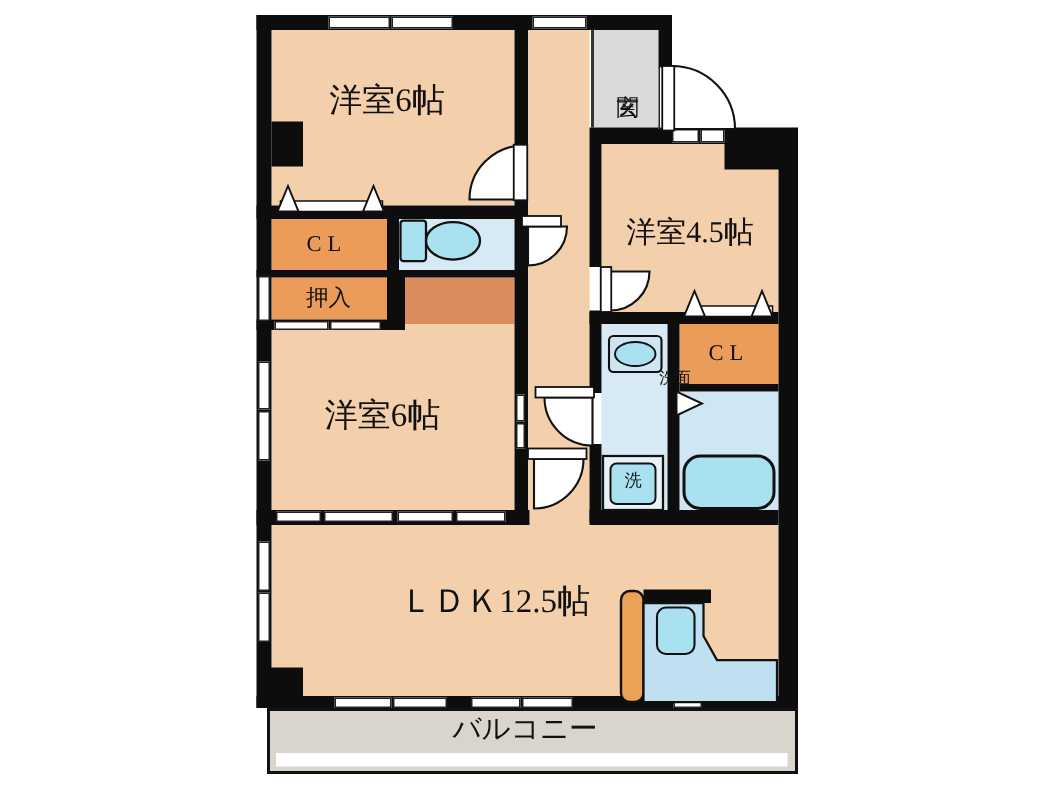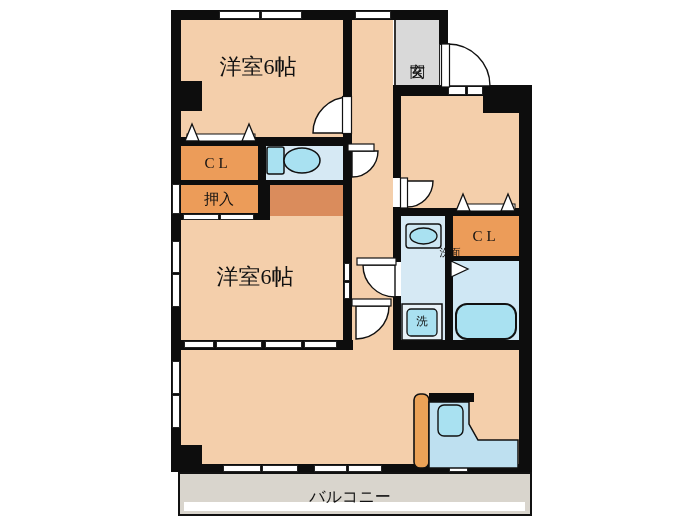--- a/index.html
+++ b/index.html
@@ -137,21 +137,23 @@
 
     <rect x="456" y="304" width="60" height="35" rx="11" fill="#A9E1F1" stroke="#111" stroke-width="2"></rect>
 
     <rect x="414" y="394" width="15" height="74" rx="6" fill="#EBA257" stroke="#111" stroke-width="1.6"></rect>
     <path d="M429,402 L469,402 L469,424 L478,440 L518,440 L518,468 L429,468 Z" fill="#BEE0F0" stroke="#111" stroke-width="1.5"></path>
     <rect x="438" y="405" width="25" height="31" rx="6" fill="#A9E1F1" stroke="#111" stroke-width="1.4"></rect>
   </svg>
 
   <div class="label" style="left:178px;top:53px;width:160px;height:28px;font-size:22px;">洋室6帖</div>
   <div class="label" style="left:175px;top:263px;width:160px;height:28px;font-size:22px;">洋室6帖</div>
+  <div class="label" style="left:395px;top:142px;width:130px;height:26px;font-size:20px;">洋室4.5帖</div>
+  <div class="label" style="left:230px;top:387px;width:200px;height:28px;font-size:22px;">ＬＤＫ12.5帖</div>
   <div class="label" style="left:405px;top:26px;width:24px;height:54px;font-size:15px;writing-mode:vertical-rl;letter-spacing:2px;">玄関</div>
-  <div class="label" style="left:280px;top:487px;width:140px;height:20px;font-size:16px;">バルコニー</div>
+  <div class="label" style="left:280px;top:476px;width:140px;height:20px;font-size:19px;">バルコニー</div>
   <div class="label" style="left:188px;top:153px;width:60px;height:20px;font-size:15px;letter-spacing:4px;">CL</div>
   <div class="label" style="left:189px;top:189px;width:60px;height:20px;font-size:15px;">押入</div>
   <div class="label" style="left:456px;top:226px;width:60px;height:20px;font-size:15px;letter-spacing:4px;">CL</div>
   <div class="label" style="left:424px;top:247px;width:52px;height:13px;font-size:10.5px;">洗面</div>
   <div class="label" style="left:408px;top:315px;width:28px;height:14px;font-size:11.5px;">洗</div>
 
 </div>
 
 </body></html>

